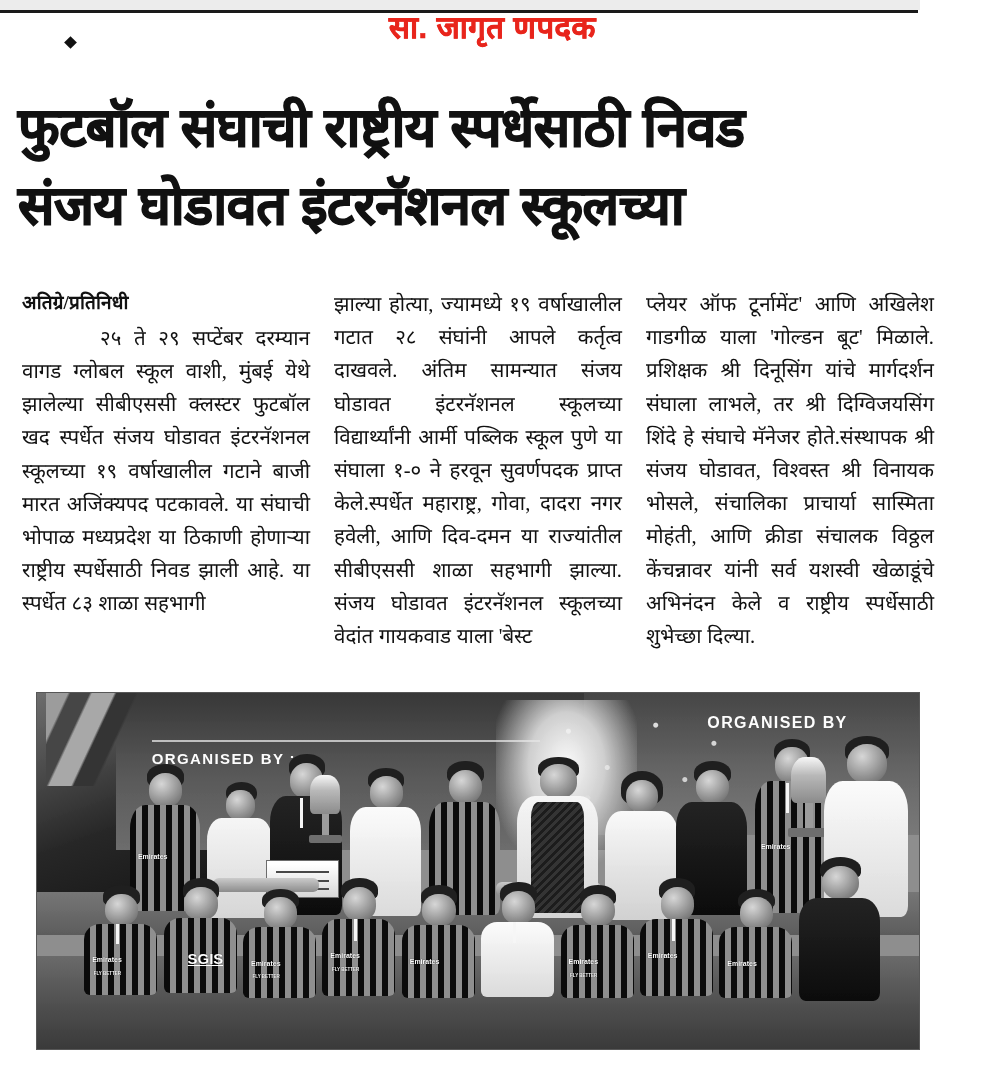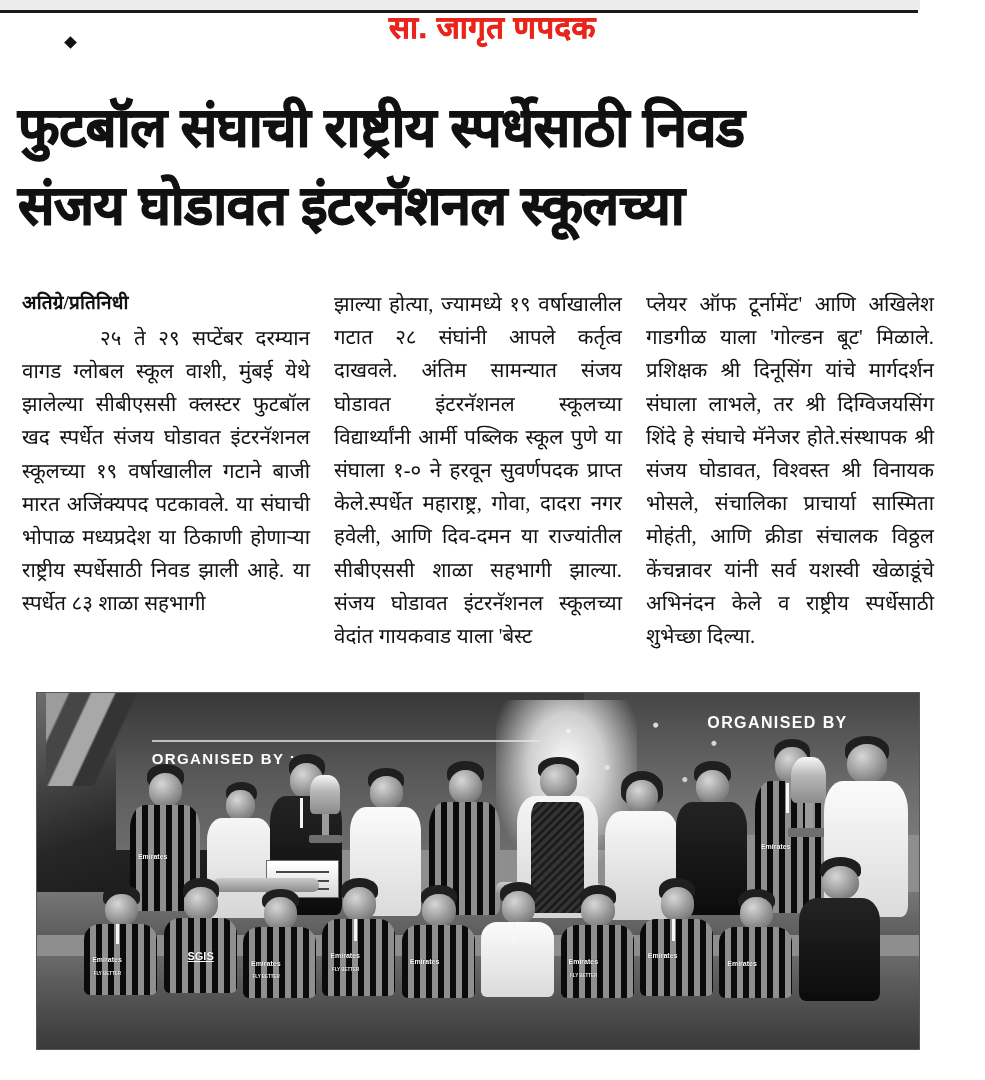--- a/index.html
+++ b/index.html
@@ -361,21 +361,21 @@
       <div class="torso jersey-stripe" style="left:4%;top:27%;width:92%;height:50%;"></div>
       <div class="medal-ribbon" style="left:44%;top:27%;height:14%;"></div>
       <div class="sponsor" style="left:14%;top:50%;font-size:7px;">Emirates</div>
       <div class="sponsor" style="left:16%;top:60%;font-size:4.5px;">FLY BETTER</div>
     </div>
 
     <div class="person" style="left:14%;top:52%;width:9%;height:42%;">
       <div class="hair" style="left:28%;top:0;width:46%;height:15%;"></div>
       <div class="head" style="left:30%;top:6%;width:42%;height:22%;"></div>
       <div class="torso jersey-stripe" style="left:4%;top:27%;width:92%;height:50%;"></div>
-      <div class="sponsor" style="left:34%;top:48%;font-size:11px;text-decoration:underline;">SGIS</div>
+      <div class="sponsor" style="left:34%;top:48%;font-size:15px;text-decoration:underline;">SGIS</div>
     </div>
 
     <div class="person" style="left:23%;top:55%;width:9%;height:40%;">
       <div class="hair" style="left:28%;top:0;width:46%;height:15%;"></div>
       <div class="head" style="left:30%;top:6%;width:42%;height:22%;"></div>
       <div class="torso jersey-stripe" style="left:4%;top:27%;width:92%;height:50%;"></div>
       <div class="sponsor" style="left:14%;top:50%;font-size:7px;">Emirates</div>
       <div class="sponsor" style="left:16%;top:60%;font-size:4.5px;">FLY BETTER</div>
     </div>
 

